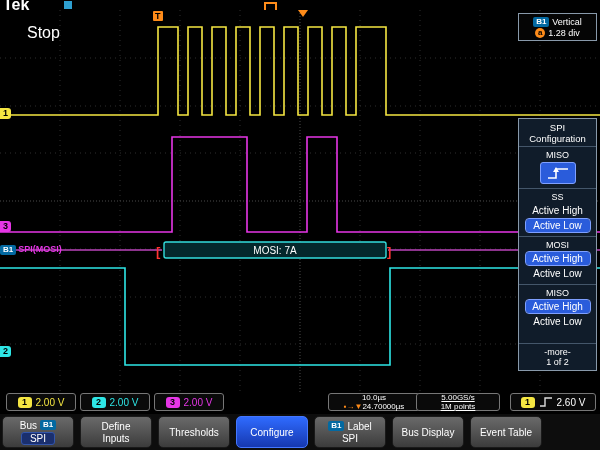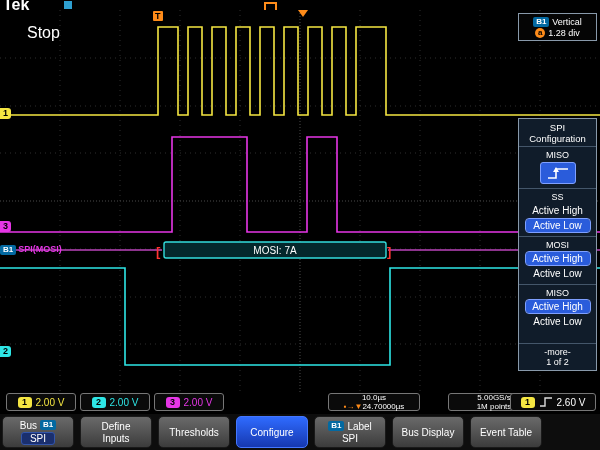--- a/index.html
+++ b/index.html
@@ -185,21 +185,21 @@
     <span style="color:#2ee6e6;">2.00 V</span>
   </div>
   <div class="rbox" style="left:154px;width:70px;">
     <span class="cpill" style="background:#e636e6;">3</span>
     <span style="color:#e636e6;">2.00 V</span>
   </div>
   <div class="rbox two-line" style="left:328px;width:92px;display:flex;">
     <span>10.0µs</span>
     <span><span class="or">▪→▼</span><span>24.70000µs</span></span>
   </div>
-  <div class="rbox two-line" style="left:448px;width:92px;">
+  <div class="rbox two-line" style="left:416px;width:84px;text-decoration:underline;">
     <span>5.00GS/s</span>
     <span>1M points</span>
   </div>
   <div class="rbox" style="left:510px;width:86px;">
     <span class="cpill" style="background:#f5e642;">1</span>
     <svg width="14" height="12" viewBox="0 0 14 12">
       <polyline points="1,10 6,10 6,2 13,2" fill="none" stroke="#ddd" stroke-width="1.4"></polyline>
     </svg>
     <span>2.60 V</span>
   </div>

